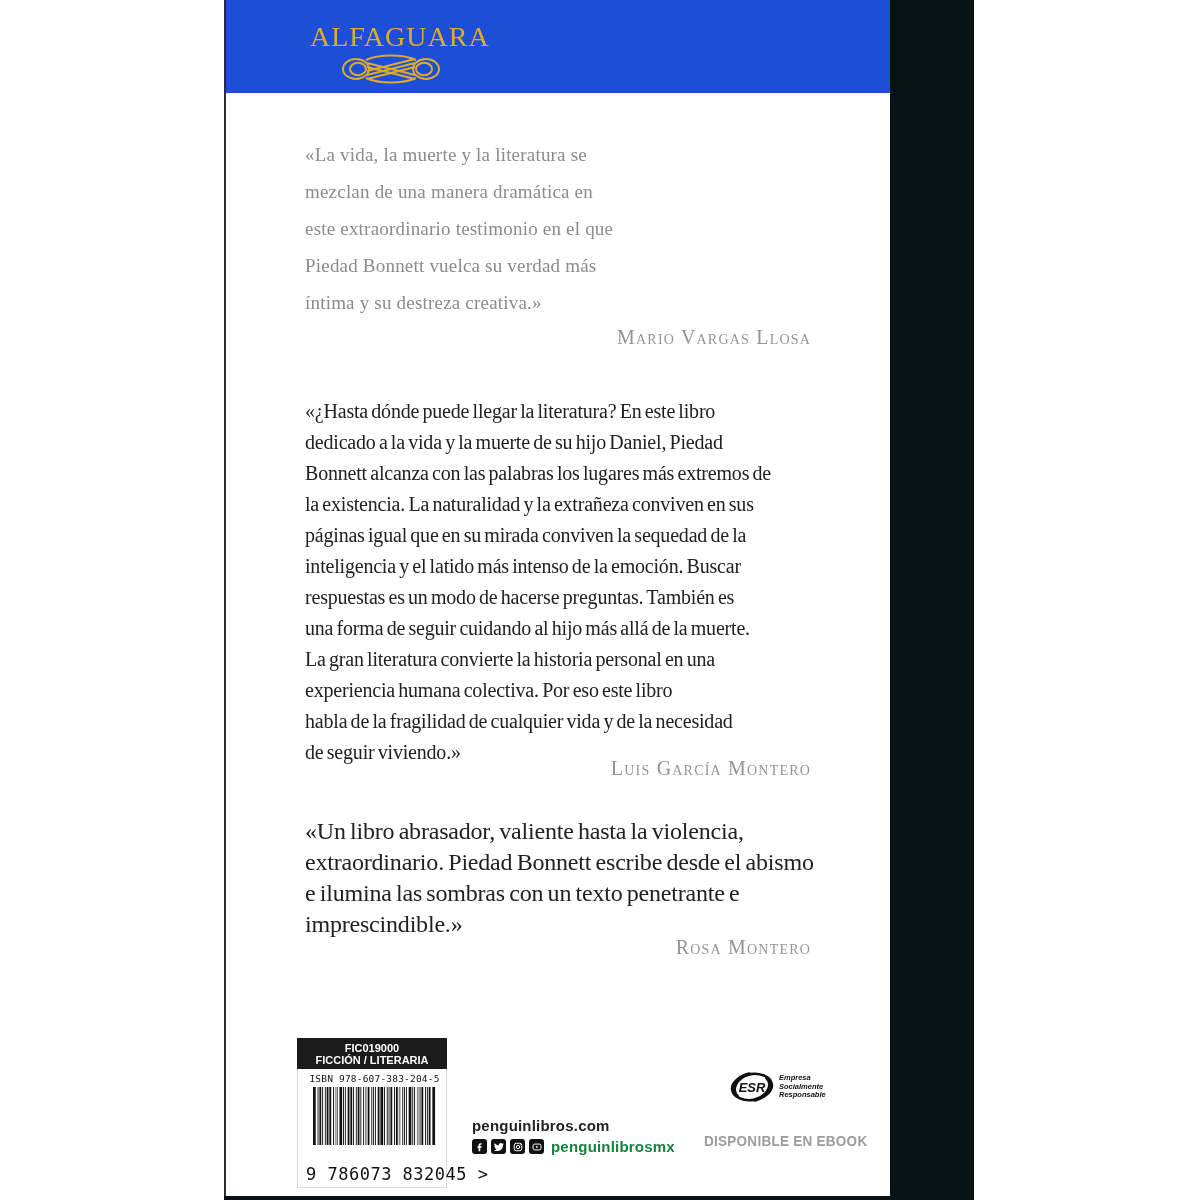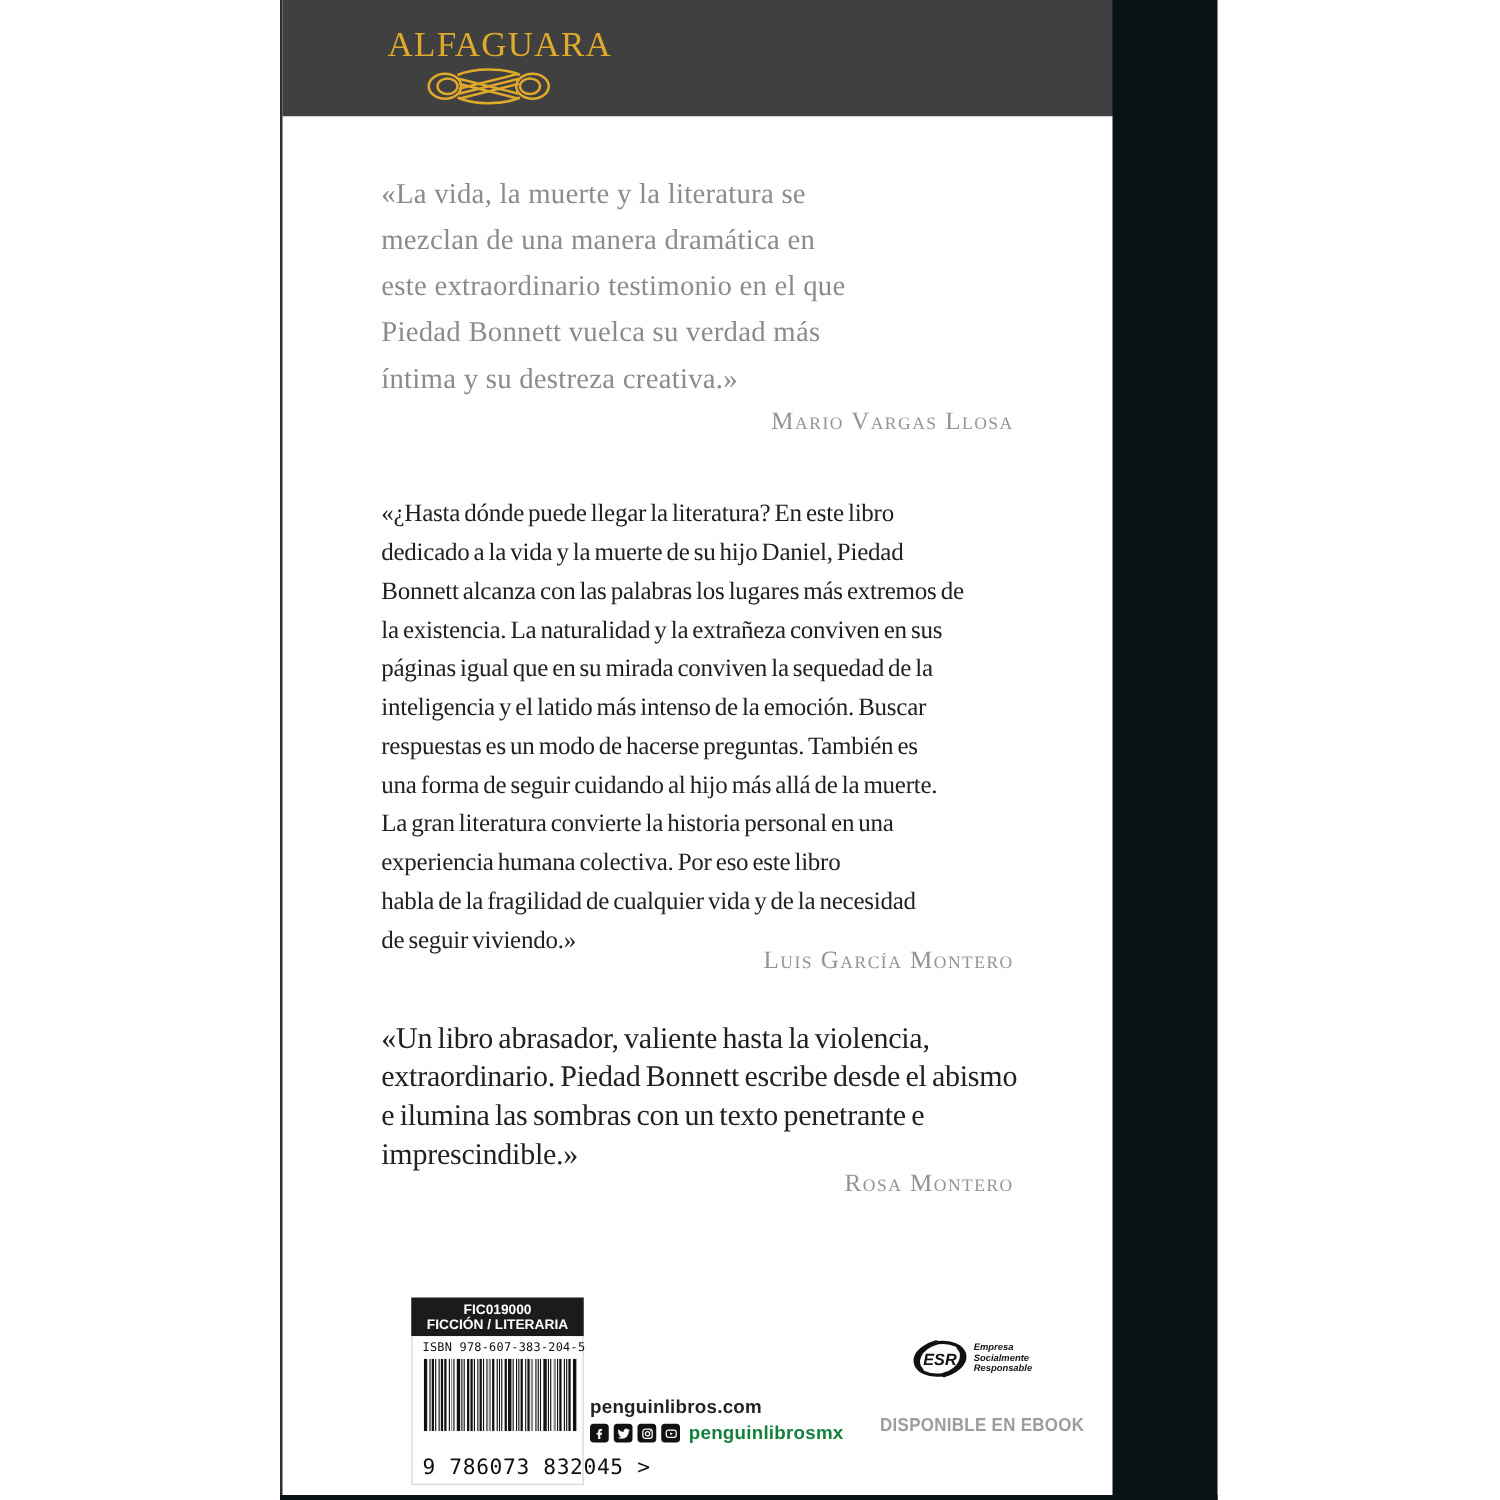--- a/index.html
+++ b/index.html
@@ -13,61 +13,61 @@
     position:absolute;left:224px;top:0;width:666px;height:1200px;background:#fff;
     border-left:2px solid #2e2e2e;box-sizing:border-box;
   }
   .spine{
     position:absolute;left:890px;top:0;width:84px;height:1200px;background:#081114;
   }
   .bottom-strip{
     position:absolute;left:224px;top:1196px;width:750px;height:4px;background:#081114;
   }
   .band{
-    position:absolute;left:0;top:0;width:666px;height:93px;background:#404040;
+    position:absolute;left:0;top:0;width:666px;height:93px;background:#1d4ed8;
   }
 
   
   .logo{
     position:absolute;left:84px;top:22px;width:162px;text-align:center;
   }
   .logo-text{
     color:#dfa92c;font-size:28px;letter-spacing:1px;line-height:30px;
     font-family:"Liberation Serif", serif;
   }
   .ornament{display:block;margin:1px auto 0 auto;}
 
   
   .quote{
     position:absolute;left:79px;width:506px;white-space:pre;
     font-family:"Liberation Serif", serif;
   }
   .q-big{
-    top:136px;font-size:23px;line-height:37px;color:#8b8b8b;letter-spacing:.2px;
+    top:136px;font-size:19px;line-height:37px;color:#8b8b8b;letter-spacing:.2px;
   }
   .attr{
     position:absolute;left:79px;width:506px;text-align:right;
     font-variant:small-caps;font-size:20px;color:#949494;letter-spacing:1.2px;
     font-family:"Liberation Serif", serif;
   }
   .attr-1{top:326px;}
   .q-mid{
     top:396px;font-size:20px;line-height:31px;color:#212121;
     letter-spacing:-.2px;word-spacing:-1.5px;
   }
   .attr-2{top:757px;}
   .q-low{
     top:816px;font-size:24px;line-height:31px;color:#212121;
     letter-spacing:-.2px;word-spacing:-1.5px;
   }
   .attr-3{top:936px;}
 
   
   .barcode{
-    position:absolute;left:103px;top:1038px;width:138px;
+    position:absolute;left:71px;top:1038px;width:150px;
     font-family:"Liberation Sans", sans-serif;
   }
   .barcode-head{
     background:#1b1b1b;color:#fff;text-align:center;padding:4px 0 3px 0;
     font-size:11px;font-weight:bold;line-height:12px;white-space:pre-line;
   }
   .barcode-body{
     background:#fff;border:1px solid #d8d8d8;border-top:none;padding:4px 3px 3px 8px;
     text-align:center;
   }

